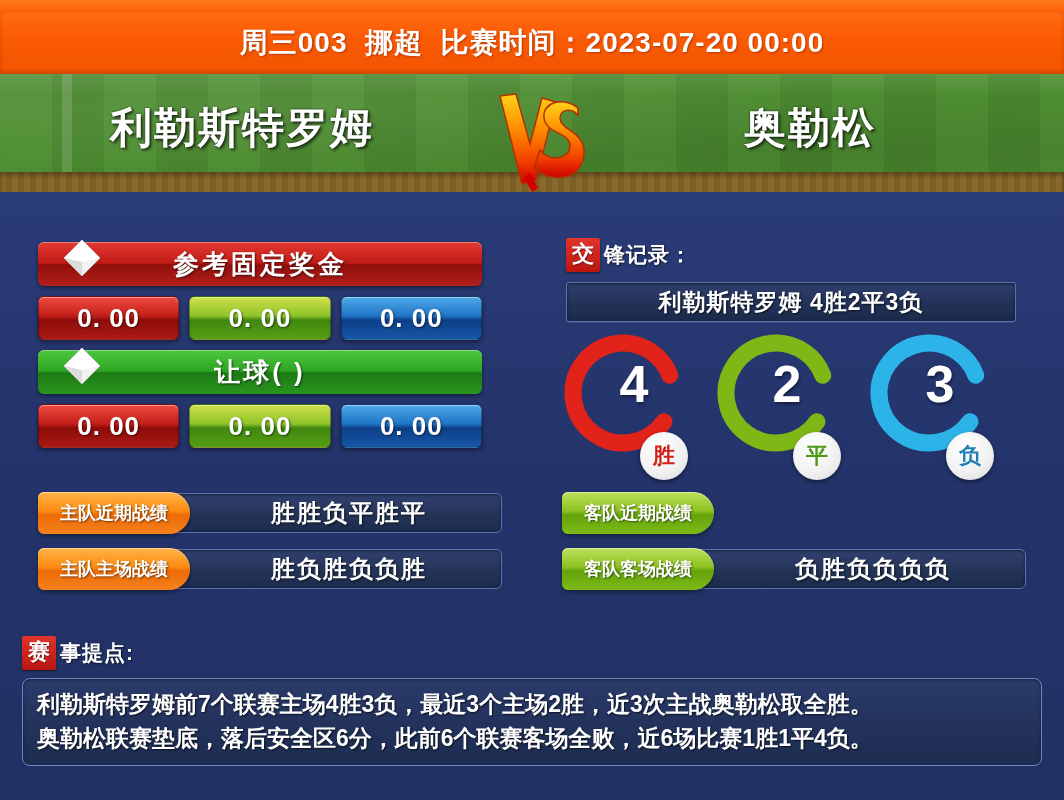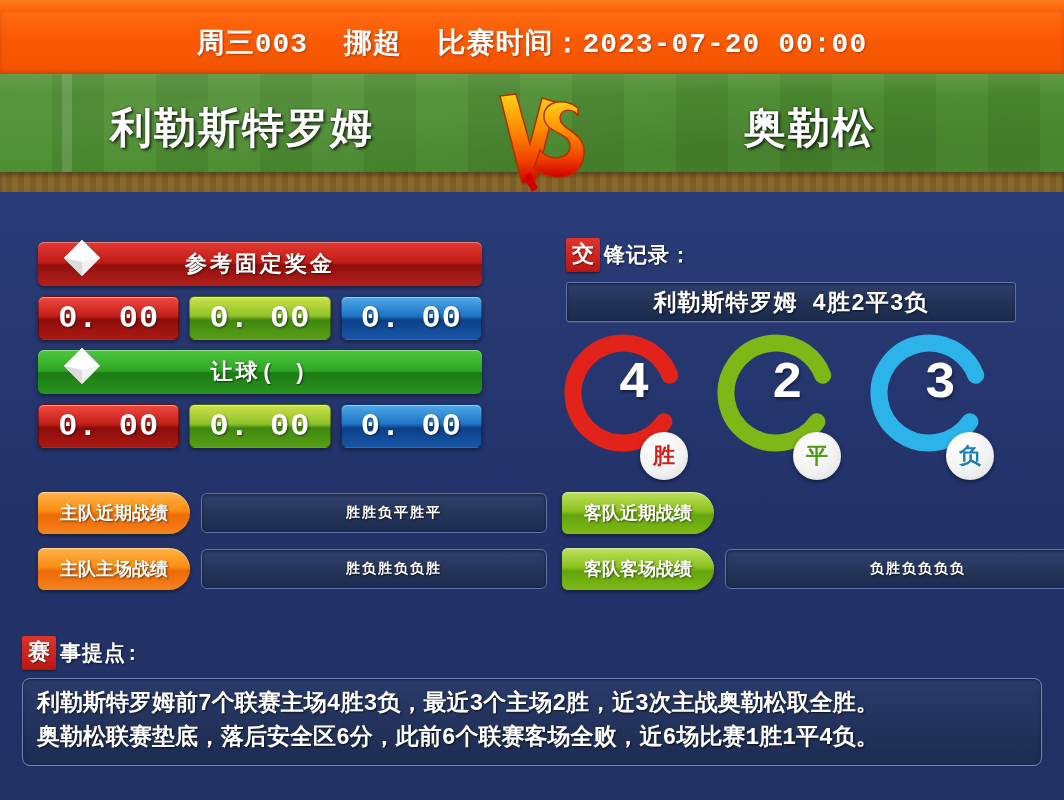--- a/index.html
+++ b/index.html
@@ -1,21 +1,21 @@
 <!DOCTYPE html>
 <html><head>
 <meta charset="utf-8">
 <style>
   html,body{margin:0;padding:0;}
   body{
     width:1064px;height:800px;overflow:hidden;
     background:#1d2c5e;
     font-family:"Liberation Sans","DejaVu Sans",sans-serif;
   }
-  .page{position:relative;width:1064px;height:800px;background:#4c1d95;overflow:hidden;font-family:Liberation Mono, monospace;}
+  .page{position:relative;width:1064px;height:800px;background:#4c1d95;overflow:hidden;}
 
   
   .top-strip{position:absolute;left:0;top:0;width:1064px;height:12px;
     background:linear-gradient(180deg,#ff7b1c 0%,#fb5f05 100%);}
   .header{
     position:absolute;left:0;top:12px;width:1064px;height:62px;
     background:linear-gradient(180deg,#ff6a12 0%,#fa5a04 45%,#f25400 100%);
     display:flex;align-items:center;justify-content:center;
     box-shadow:inset 0 -2px 4px rgba(0,0,0,.18);
   }
@@ -67,31 +67,31 @@
   
   .odds-panel{position:absolute;left:38px;top:50px;width:444px;}
   .bar{
     position:relative;height:44px;border-radius:6px;margin-bottom:10px;
     display:flex;align-items:center;justify-content:center;
     box-shadow:0 2px 4px rgba(0,0,0,.45),inset 0 1px 0 rgba(255,255,255,.35);
   }
   .bar.red{background:linear-gradient(180deg,#e33a32 0%,#c01b16 48%,#8f0f0c 52%,#b3201b 100%);}
   .bar.green{background:linear-gradient(180deg,#4ec73f 0%,#2ea523 48%,#1d7a14 52%,#29951e 100%);}
   .bar-label{
-    color:#fff;font-size:22px;font-weight:bold;letter-spacing:3px;
+    color:#fff;font-size:26px;font-weight:bold;letter-spacing:3px;
     text-shadow:1px 1px 2px rgba(0,0,0,.6);
   }
   .gem{
     position:absolute;left:22px;top:-6px;width:44px;height:44px;
   }
   .odds-row{display:flex;gap:10px;margin-bottom:10px;}
   .odd{
     flex:1;height:42px;border-radius:6px;
     display:flex;align-items:center;justify-content:center;
-    color:#fff;font-size:32px;font-weight:bold;letter-spacing:1px;
+    color:#fff;font-size:26px;font-weight:bold;letter-spacing:1px;
     text-shadow:1px 1px 2px rgba(0,0,0,.55);
     box-shadow:0 2px 4px rgba(0,0,0,.45),inset 0 1px 0 rgba(255,255,255,.45);
     border:1px solid rgba(0,0,0,.35);
   }
   .odd.c-red{background:linear-gradient(180deg,#ef4a40 0%,#c3201a 45%,#8c0c09 55%,#ac1a15 100%);}
   .odd.c-green{background:linear-gradient(180deg,#cfe04a 0%,#8fc229 45%,#3f870f 55%,#589f15 100%);}
   .odd.c-blue{background:linear-gradient(180deg,#4fa9e8 0%,#1f74c6 45%,#0d3f87 55%,#1757a8 100%);}
 
   
   .h2h{position:absolute;left:566px;top:46px;width:450px;}
@@ -156,23 +156,23 @@
     text-align:right;
   }
   .form-tag.orange{background:linear-gradient(180deg,#ffb347 0%,#fb8c13 45%,#ed6a05 55%,#f5821f 100%);}
   .form-tag.green{background:linear-gradient(180deg,#bfe05c 0%,#8cc320 45%,#63a40c 55%,#7fbb17 100%);}
   .form-field{
     position:absolute;left:118px;top:1px;width:346px;height:40px;border-radius:6px;
     background:linear-gradient(180deg,#31416f 0%,#243458 55%,#1c2b4d 100%);
     border:1px solid #5d73ad;
     box-shadow:inset 0 1px 3px rgba(0,0,0,.55);
     display:flex;align-items:center;justify-content:center;
-    color:#fff;font-size:14px;font-weight:bold;letter-spacing:2px;
+    color:#fff;font-size:24px;font-weight:bold;letter-spacing:2px;
     text-shadow:1px 1px 2px rgba(0,0,0,.7);
-    padding-left:40px;box-sizing:border-box;margin-left:45px;
+    padding-left:40px;box-sizing:border-box;
   }
 
   
   .analysis{position:absolute;left:22px;top:444px;width:1020px;}
   .analysis-head{display:flex;align-items:center;margin-bottom:8px;}
   .analysis-box{
     border:1px solid #6f85c0;border-radius:8px;
     background:linear-gradient(180deg,#2b3b6b 0%,#23335c 50%,#1d2c50 100%);
     box-shadow:inset 0 1px 3px rgba(0,0,0,.5);
     padding:8px 14px 10px 14px;

